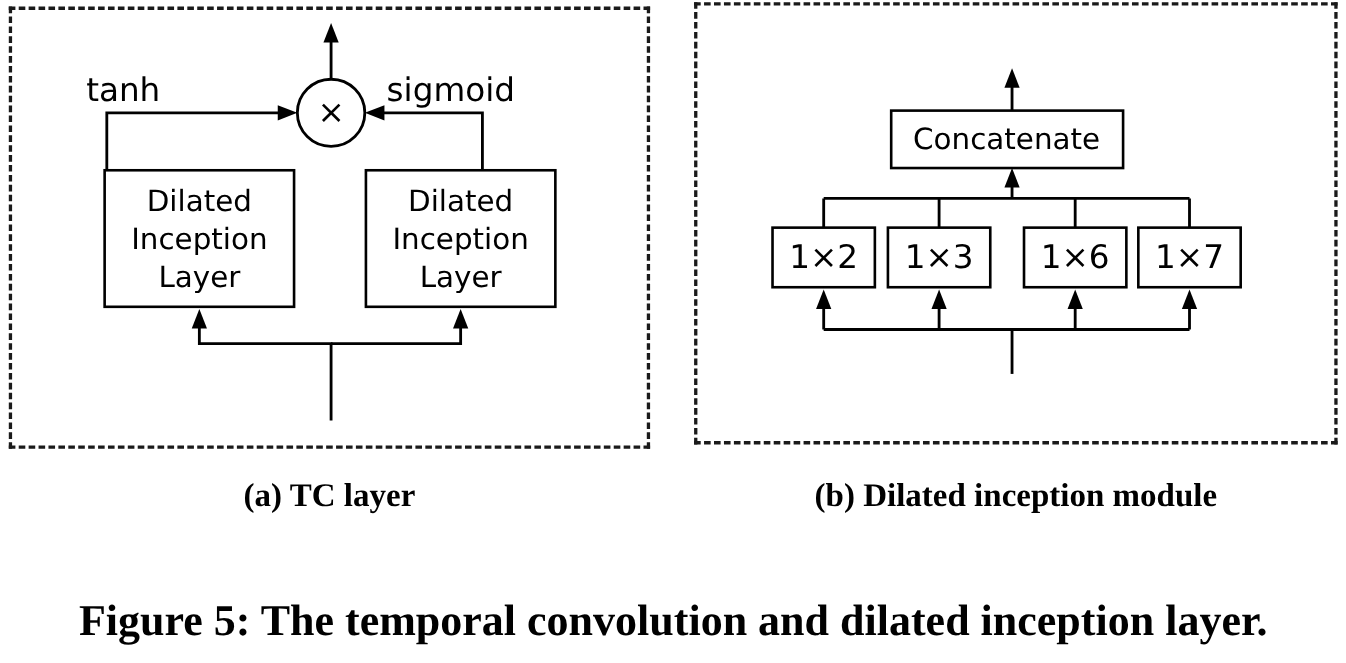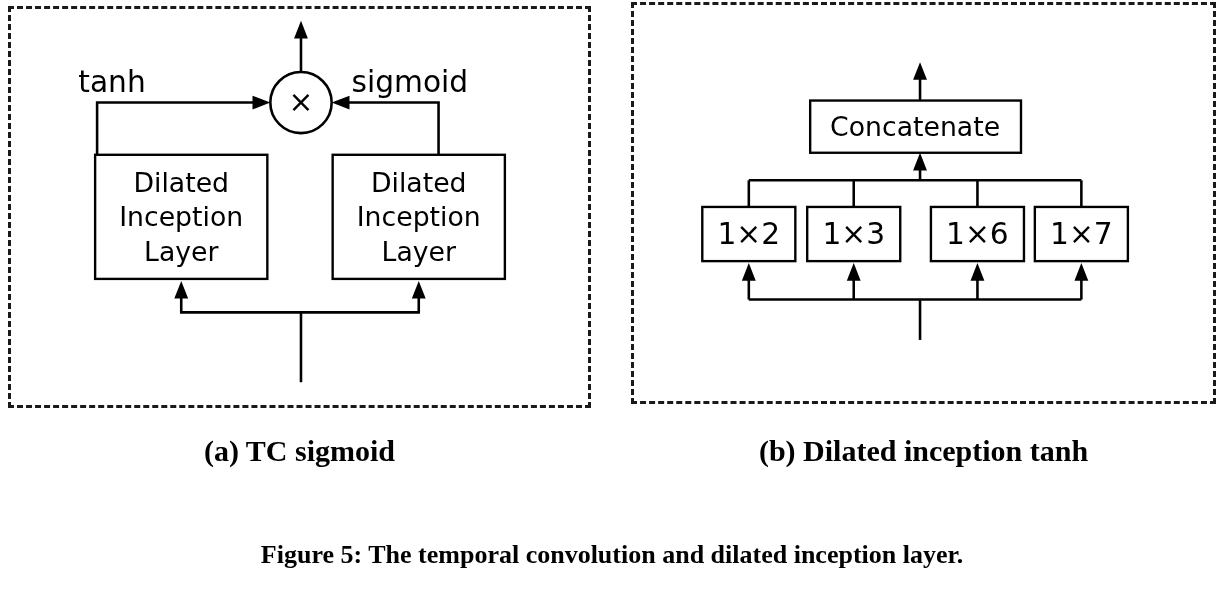--- a/index.html
+++ b/index.html
@@ -93,21 +93,21 @@
   #subcaption-b { left: 631px; top: 434px; width: 585px; }
 
   #figure-caption {
     position: absolute;
     left: 0;
     top: 540px;
     width: 1224px;
     text-align: center;
     font-family: "Liberation Serif", "DejaVu Serif", serif;
     font-weight: bold;
-    font-size: 26px;
+    font-size: 40px;
     color: #000000;
     white-space: nowrap;
   }
 </style>
 </head>
 <body>
 
 <div id="figure-root">
 
   <div class="panel" id="panel-a">
@@ -211,18 +211,18 @@
         <line class="wire" x1="222" y1="299" x2="222" y2="274"></line>
         <path d="M 222 262 L 229 280 L 215 280 Z" fill="#000000"></path>
         <line class="wire" x1="347" y1="299" x2="347" y2="274"></line>
         <path d="M 347 262 L 354 280 L 340 280 Z" fill="#000000"></path>
         <line class="wire" x1="452" y1="299" x2="452" y2="274"></line>
         <path d="M 452 262 L 459 280 L 445 280 Z" fill="#000000"></path>
       </g>
     </svg>
   </div>
 
-  <div class="subcaption" id="subcaption-a">(a) TC sigmoid</div>
-  <div class="subcaption" id="subcaption-b">(b) Dilated inception tanh</div>
+  <div class="subcaption" id="subcaption-a">(a) TC layer</div>
+  <div class="subcaption" id="subcaption-b">(b) Dilated inception module</div>
 
   <div id="figure-caption">Figure 5: The temporal convolution and dilated inception layer.</div>
 
 </div>
 
 </body></html>

